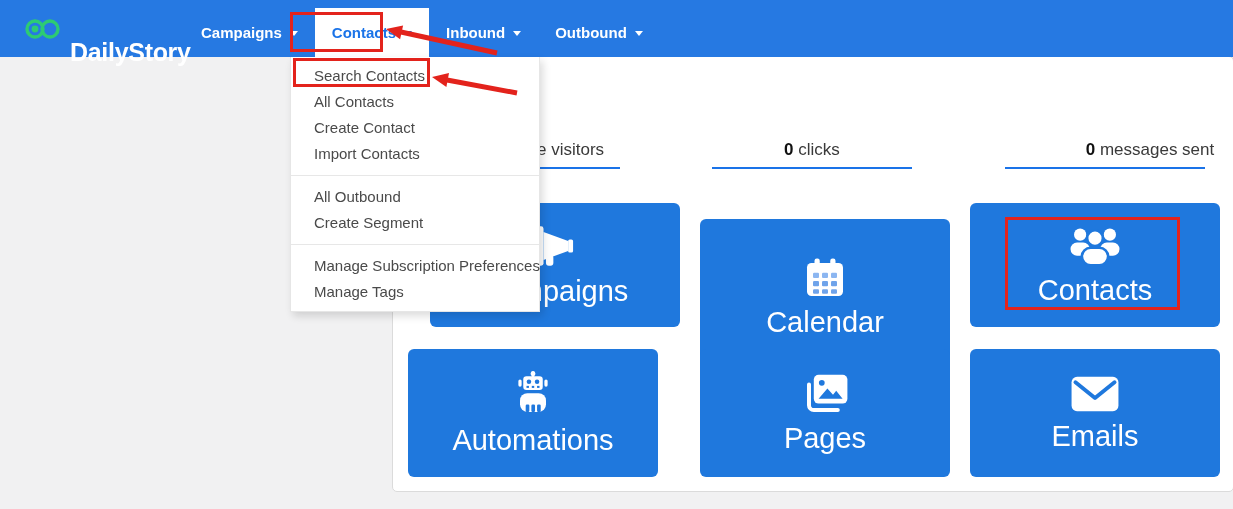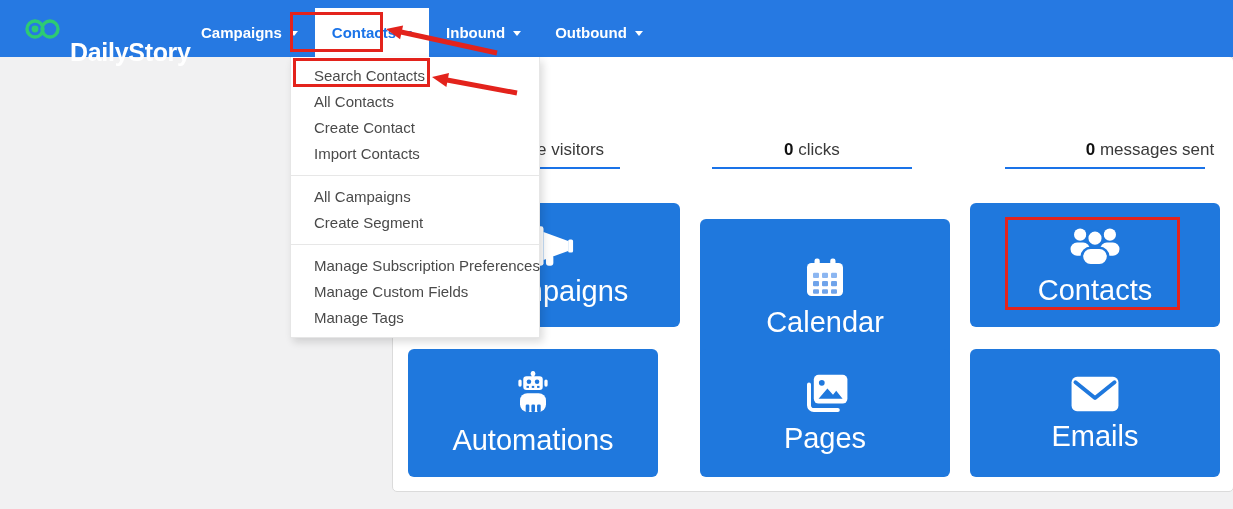--- a/index.html
+++ b/index.html
@@ -198,25 +198,24 @@
       <div class="tile-label">Emails</div>
     </div>
   </div>
 
 <div class="dropdown" id="dropdown">
     <a class="dd-item">Search Contacts</a>
     <a class="dd-item">All Contacts</a>
     <a class="dd-item">Create Contact</a>
     <a class="dd-item">Import Contacts</a>
     <div class="dd-divider"></div>
-    <a class="dd-item">All Campaigns</a>
+    <a class="dd-item">All Outbound</a>
     <a class="dd-item">Create Segment</a>
     <div class="dd-divider"></div>
     <a class="dd-item">Manage Subscription Preferences</a>
-    <a class="dd-item">Manage Custom Fields</a>
     <a class="dd-item">Manage Tags</a>
   </div>
 
 <div class="ann-box ann-nav"></div>
 <div class="ann-box ann-search"></div>
 <div class="ann-box ann-tile"></div>
 
 <svg class="arrows">
   <line x1="497" y1="53" x2="401" y2="32" stroke="#e3231c" stroke-width="5"></line>
   <polygon points="386,29 403.1,25.6 400.1,39.2" fill="#e3231c"></polygon>

